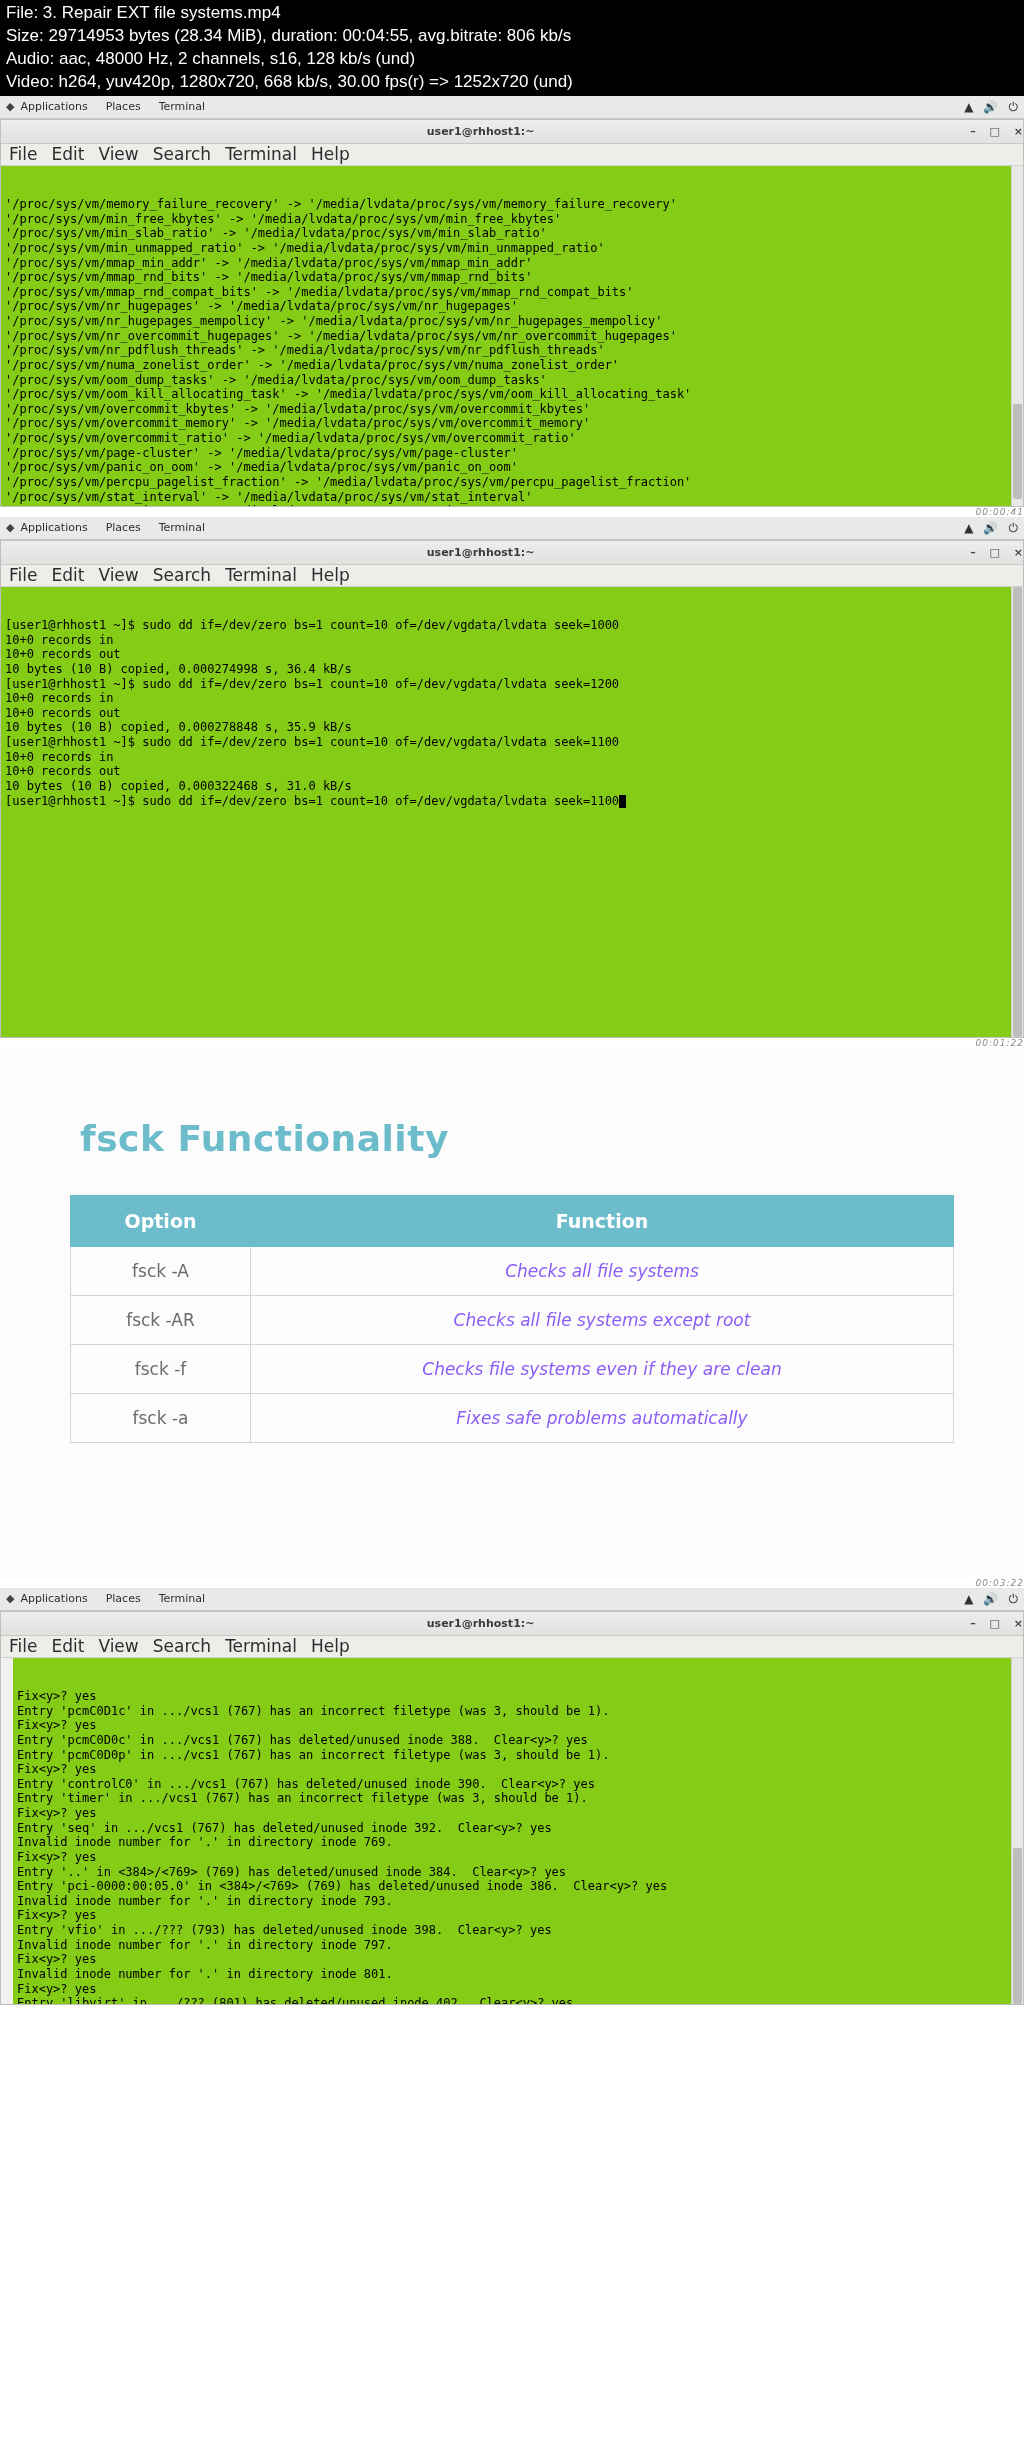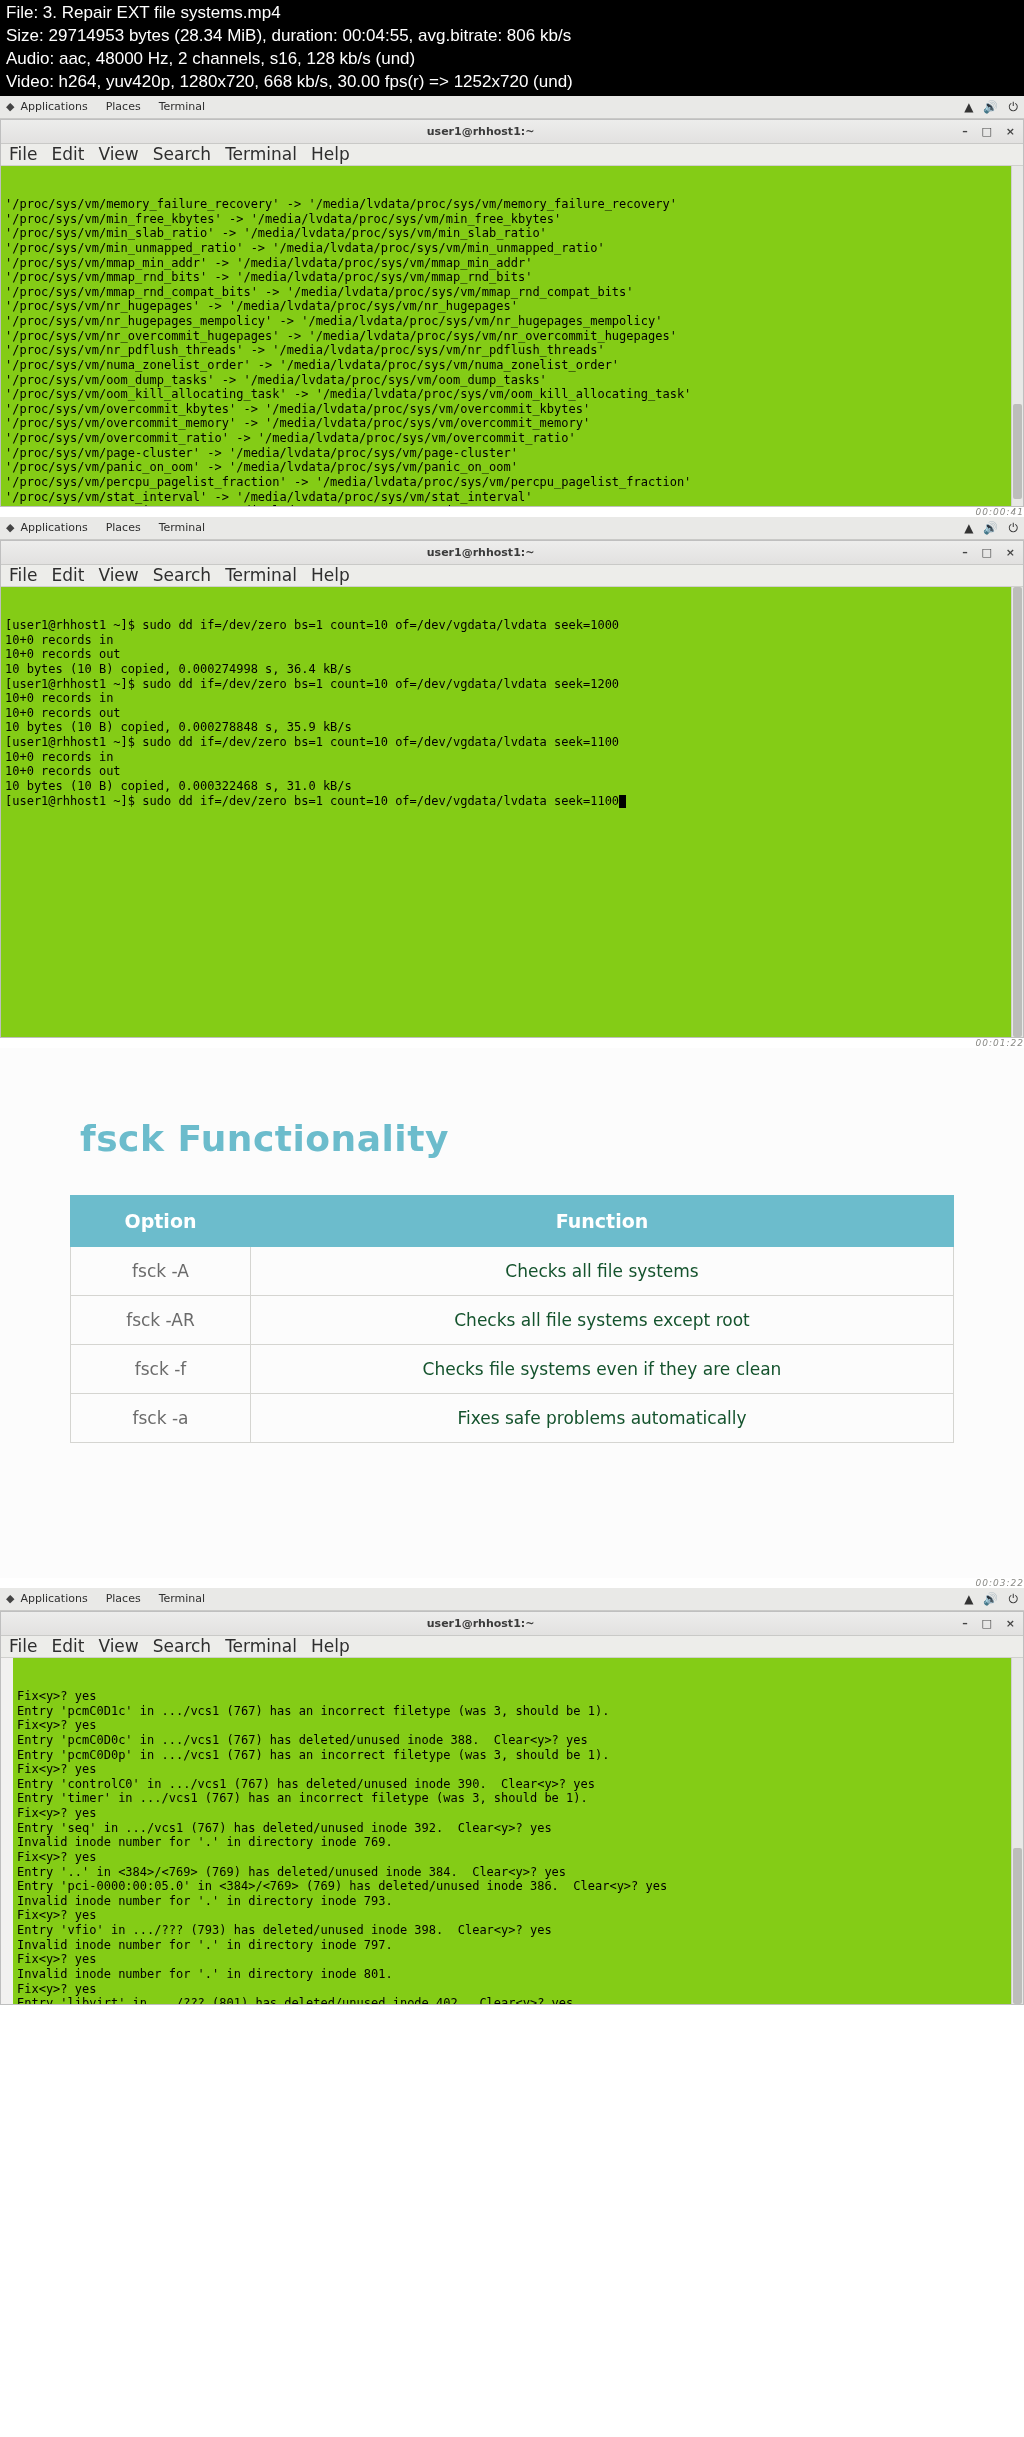--- a/index.html
+++ b/index.html
@@ -37,21 +37,21 @@
 }
 .titlebar {
   background: linear-gradient(#ededec, #e2e1e0);
   height: 24px;
   display: flex;
   align-items: center;
   border-bottom: 1px solid #c9c9c7;
   font-size: 11px;
   font-weight: bold;
   color: #3b3b3b;
-  padding: 0 8px;
+  padding: 0 0;
 }
 .titlebar .title { flex: 1; text-align: center; }
 .titlebar .winbtns span {
   margin-left: 10px;
   font-weight: bold;
   cursor: pointer;
   color: #444;
 }
 .menubar {
   background: #ededea;
@@ -120,21 +120,21 @@
   text-align: center;
 }
 .slide th {
   background: #6cbccc;
   color: #fff;
   font-weight: 600;
   font-size: 19px;
   border-color: #6cbccc;
 }
 .slide td.opt { color: #6b6b6b; width: 180px; }
-.slide td.func { color: #14532d; }
+.slide td.func { color: #8b5cf6; font-style: italic; }
 .cursor-block {
   display: inline-block;
   width: 7px; height: 13px;
   background: #000;
   vertical-align: text-bottom;
 }
 </style>
 </head>
 <body>
 

